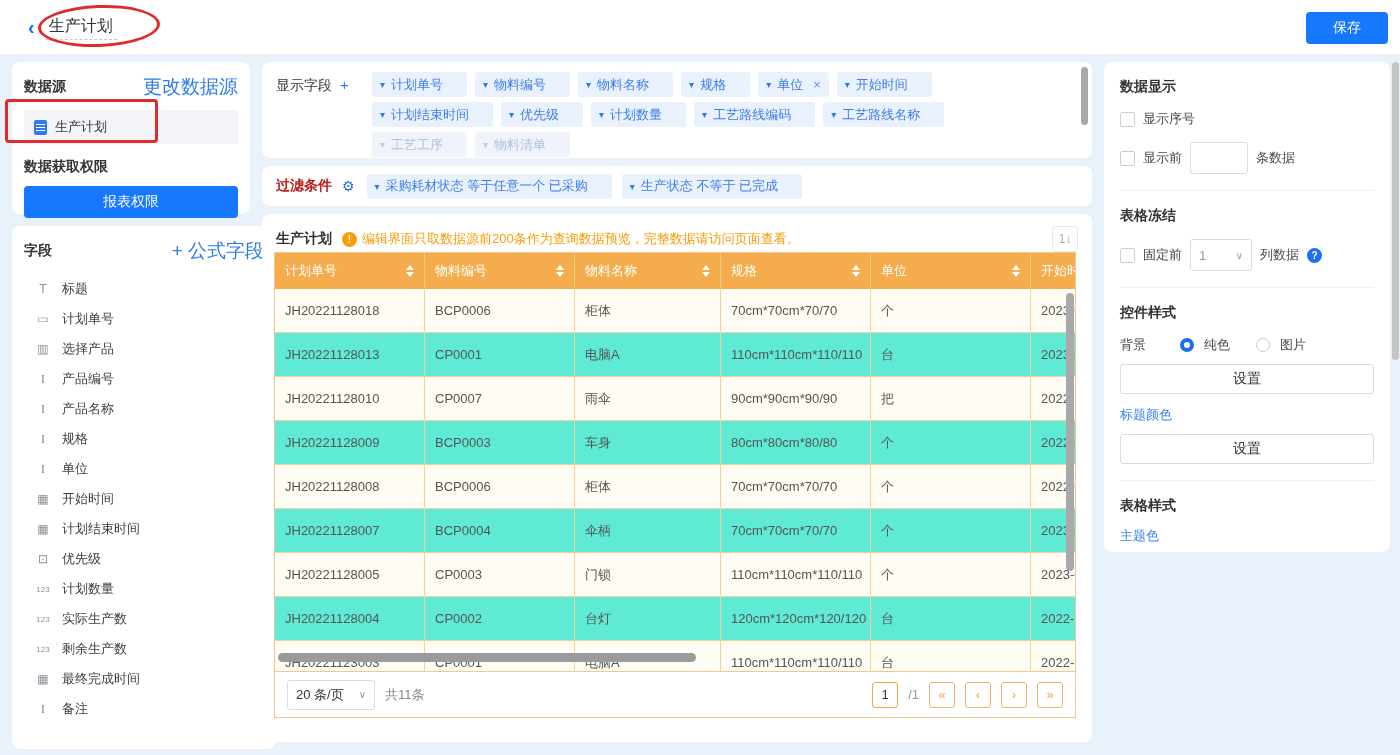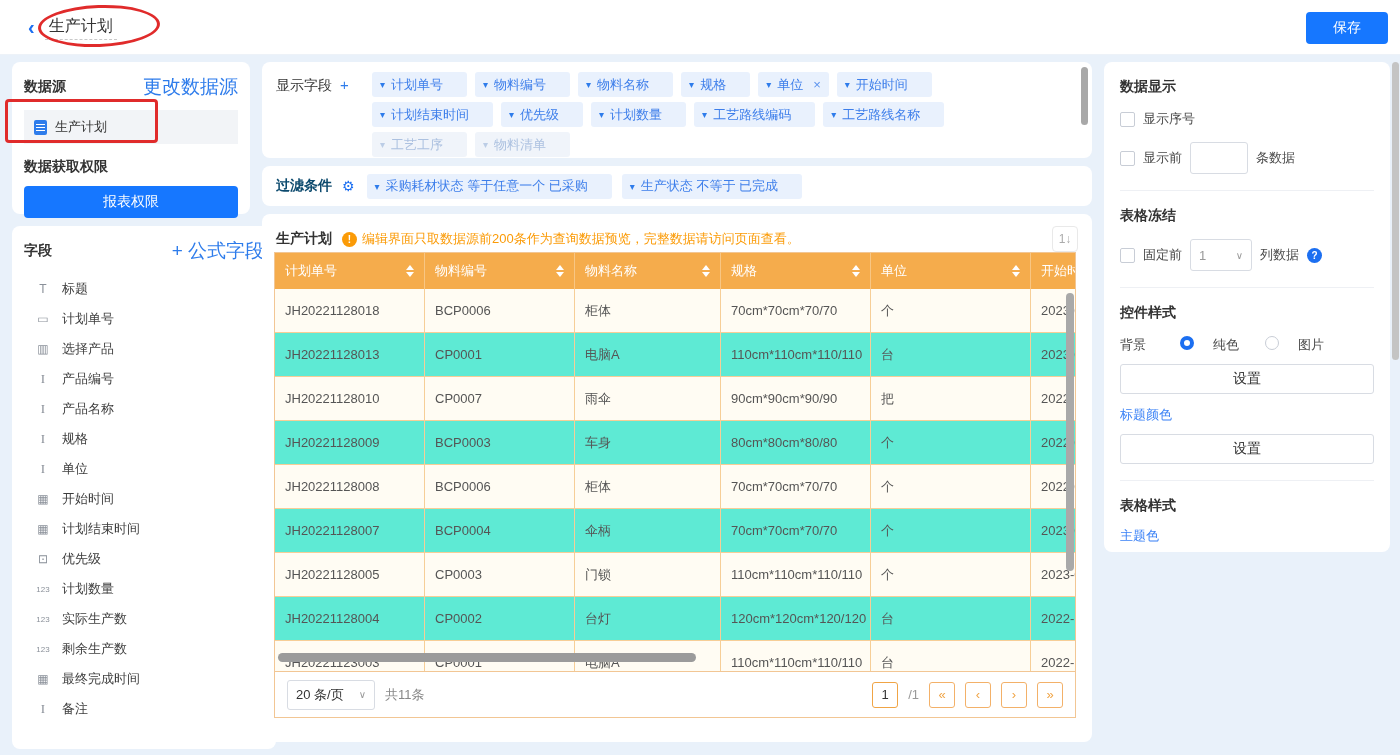--- a/index.html
+++ b/index.html
@@ -45,21 +45,21 @@
   .chip{height:25px;display:inline-flex;align-items:center;gap:6px;background:#E9F1FD;border-radius:3px;padding:0 24px 0 8px;font-size:13px;color:#3D7EEA;cursor:pointer;white-space:nowrap}
   .chip .caret{font-size:10px;color:#2E7CEB}
   .chip.removable{padding-right:8px}
   .chip .x{color:#5B93EE;font-size:13px;margin-left:4px;cursor:pointer}
   .chip.disabled{background:#F0F4FA;color:#ACC1E0}
   .chip.disabled .caret{color:#BCCDE6}
   .chips-scroll{right:4px;top:5px;width:7px;height:58px;background:#A8A8A8}
 
   
   .p-filter{left:262px;top:166px;width:830px;height:40px;padding:0 14px;display:flex;align-items:center;gap:10px}
-  .filter-label{font-size:14px;color:#0c4a6e;font-weight:bold}
+  .filter-label{font-size:14px;color:#b91c1c;font-weight:bold}
   .gear{color:#1C6FF1;font-size:14px;cursor:pointer;margin-right:2px}
 
   
   .p-table{left:262px;top:214px;width:830px;height:528px;padding:12px 14px}
   .tbl-titlebar{display:flex;align-items:center;gap:10px;height:26px}
   .tbl-title{font-size:14px;font-weight:bold}
   .warn{display:flex;align-items:center;gap:5px;font-size:13px;color:#FB9B07}
   .warn-icon{width:15px;height:15px;border-radius:50%;background:#FB9B07;color:#fff;font-size:10px;font-weight:bold;display:inline-flex;align-items:center;justify-content:center;flex:0 0 auto}
   .sort-tool{margin-left:auto;width:26px;height:26px;border:1px solid #E9E9E9;border-radius:4px;color:#ABABAB;font-size:12px;display:flex;align-items:center;justify-content:center;cursor:pointer}
   .widget{position:absolute;left:12px;top:38px;width:802px;height:466px;border:1px solid #F2C694;display:flex;flex-direction:column;background:#fff}
@@ -89,21 +89,21 @@
   .p-set{left:1104px;top:62px;width:286px;height:490px;padding:16px;overflow:hidden}
   .set-row{display:flex;align-items:center;gap:8px;margin-top:14px;font-size:13px;color:#4a4a4a}
   .checkbox{width:15px;height:15px;border:1px solid #C8CDD6;border-radius:2px;background:#fff;flex:0 0 auto;cursor:pointer}
   .mini-input{width:58px;height:32px;border:1px solid #D8DCE3;border-radius:3px;background:#fff}
   .mini-select{width:62px;height:32px;border:1px solid #D8DCE3;border-radius:3px;background:#fff;display:flex;align-items:center;justify-content:space-between;padding:0 8px;color:#999;font-size:13px;cursor:pointer}
   .help{width:15px;height:15px;border-radius:50%;background:#1C6FF1;color:#fff;font-size:10px;font-weight:bold;display:inline-flex;align-items:center;justify-content:center}
   .divider{border-top:1px solid #EEF0F4;margin:16px 0}
   .radio-on{width:14px;height:14px;border:4px solid #1C6FF1;border-radius:50%;background:#fff;flex:0 0 auto;cursor:pointer}
   .radio-off{width:14px;height:14px;border:1px solid #C8CDD6;border-radius:50%;background:#fff;flex:0 0 auto;cursor:pointer}
   .bg-label{width:52px}
-  .radio-opt{display:flex;gap:19px;margin-right:18px}
+  .radio-opt{display:flex;align-items:center;gap:10px;margin-right:18px}
   .set-btn{margin-top:10px;width:100%;height:30px;border:1px solid #D8DCE3;border-radius:3px;background:#fff;font-size:14px;color:#333;cursor:pointer;font-family:inherit}
   .sub-label{margin-top:12px;font-size:13px;color:#3b82f6}
   .swatch{margin-top:8px;height:28px;border:1px solid #E3E6EB;border-radius:3px;padding:2px;cursor:pointer}
   .swatch-inner{width:100%;height:100%;background:#F6B04F;border-radius:2px}
   .win-scroll{position:absolute;left:1392px;top:62px;width:7px;height:298px;background:#C4C4C4;border-radius:4px}
 
   
   .anno{position:absolute;border:3px solid #E02B2B;pointer-events:none}
   .anno-ellipse{left:38px;top:5px;width:122px;height:42px;border-radius:50%;transform:rotate(-2deg)}
   .anno-rect{left:5px;top:99px;width:153px;height:44px;border-radius:4px}

